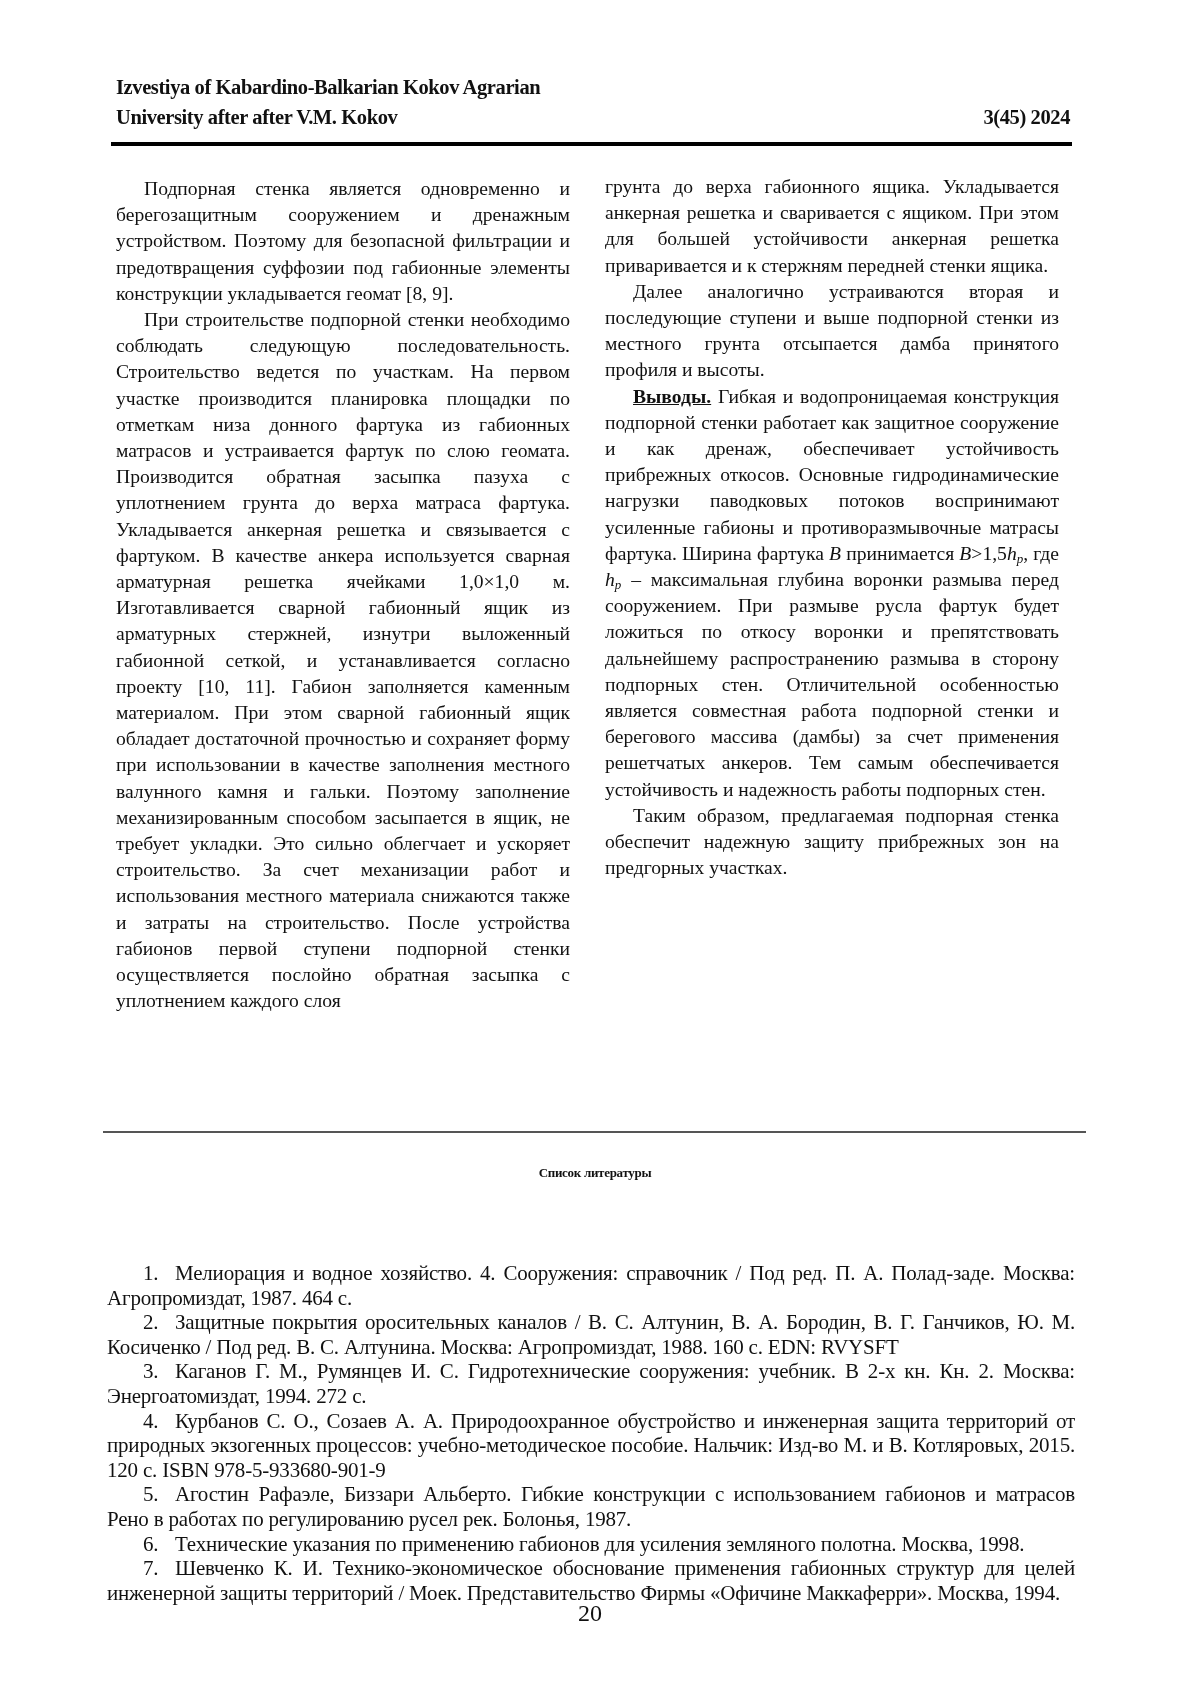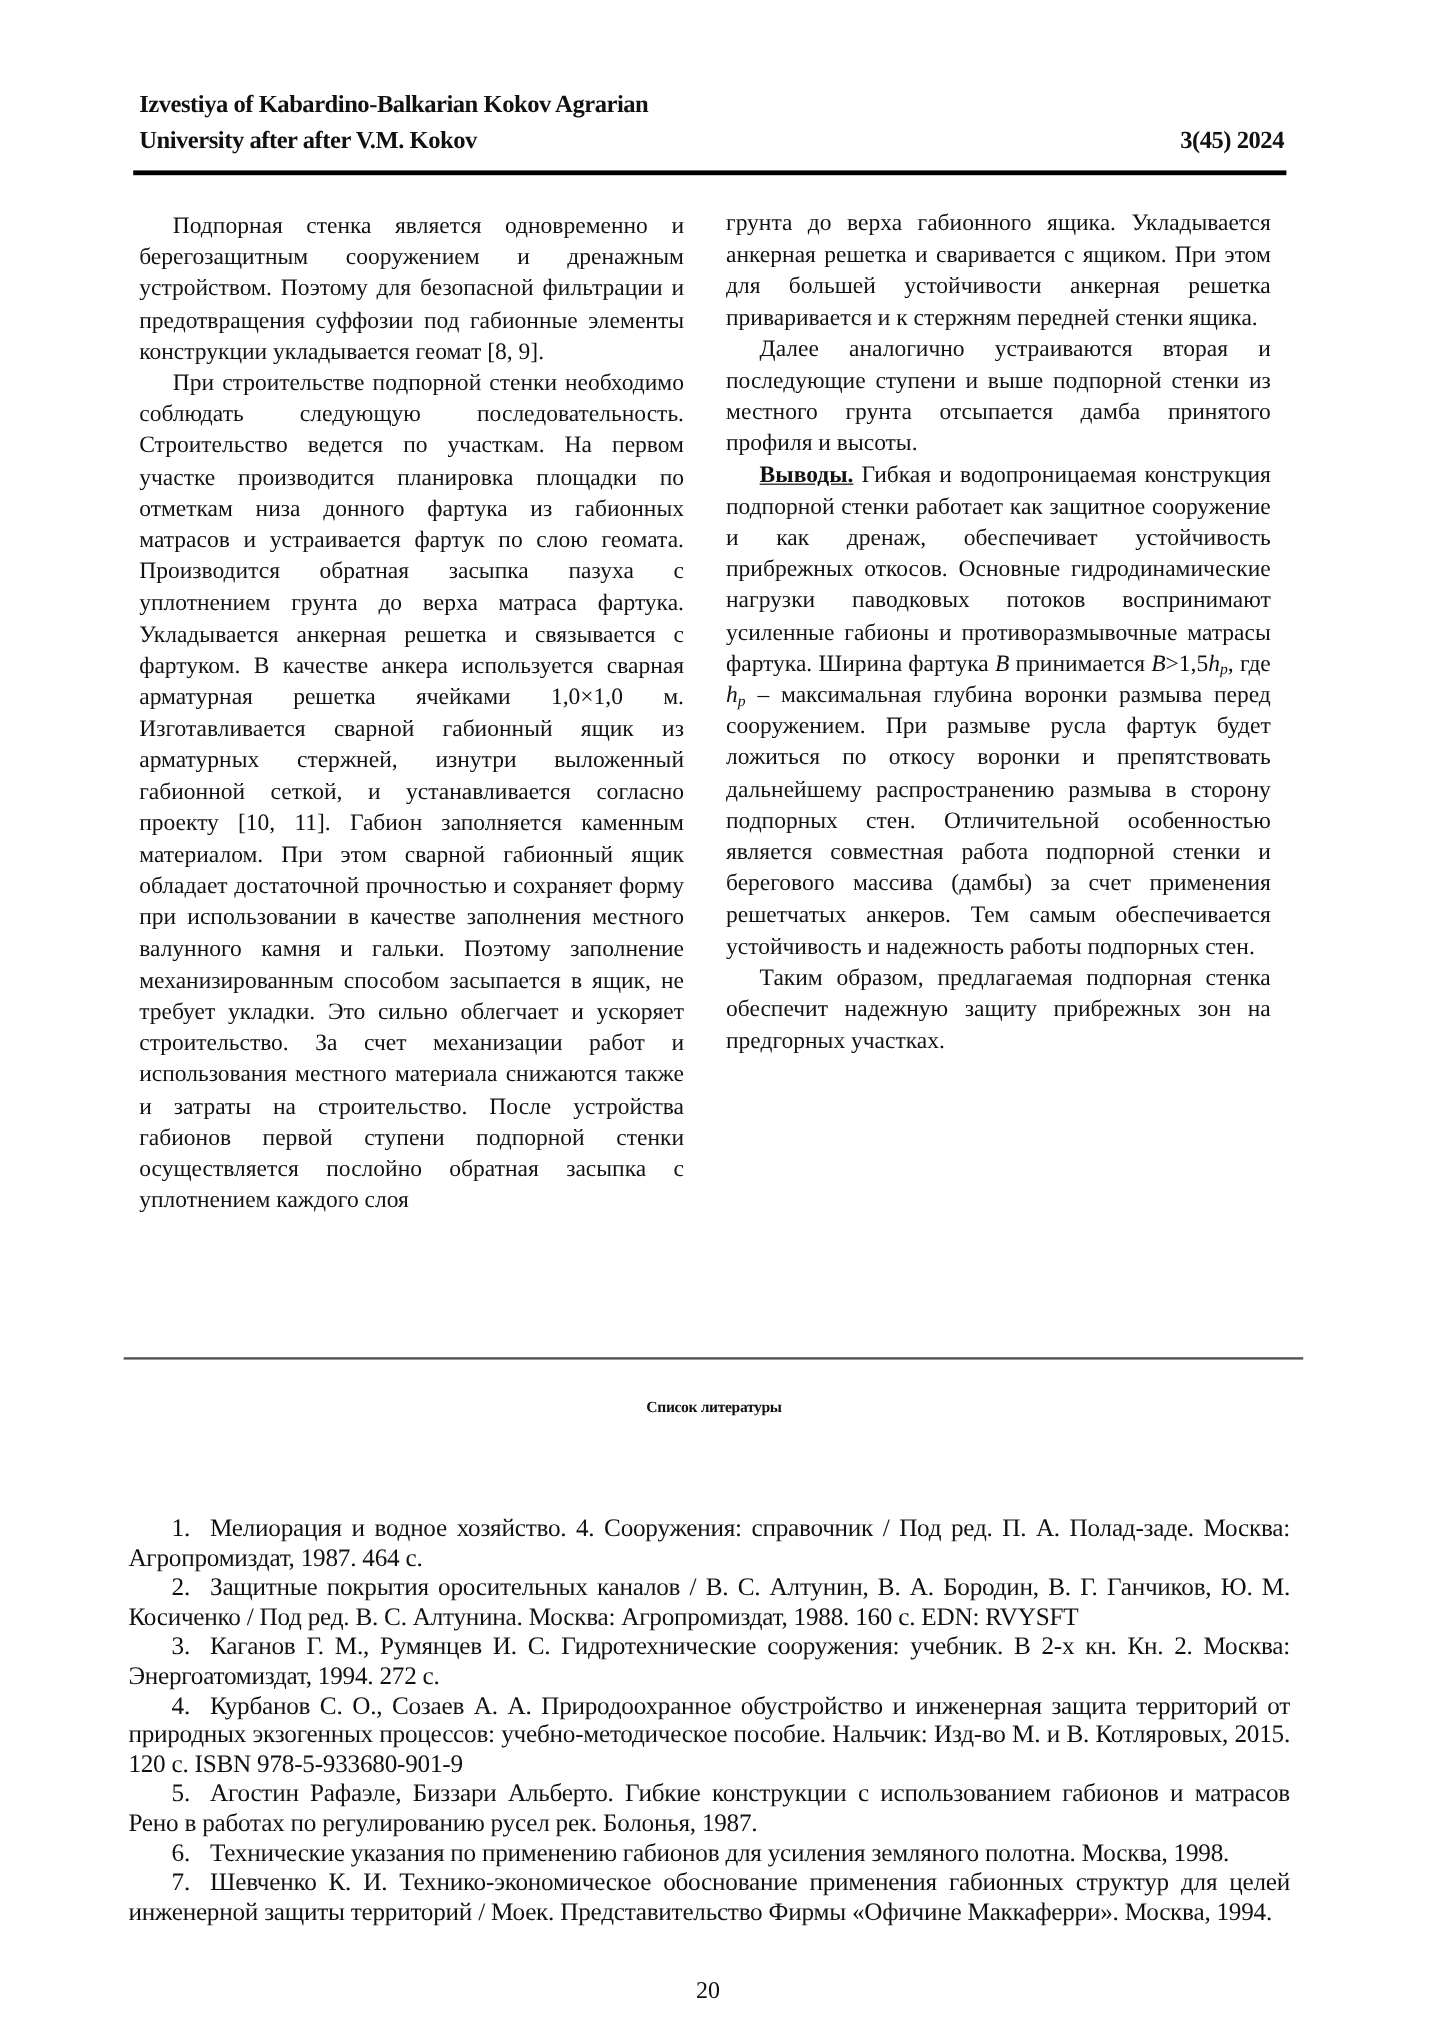--- a/index.html
+++ b/index.html
@@ -36,22 +36,22 @@
     position: absolute; left: 0; top: 1165px; width: 1190px; text-align: center;
     font-weight: bold; font-size: 13px; letter-spacing: -0.3px;
   }
   .refs {
     position: absolute; left: 107px; top: 1213px; width: 968px;
     font-size: 21px; line-height: 24.6px; text-align: justify; letter-spacing: -0.2px; margin-top: 48px;
   }
   .refs .ref { margin: 0; text-indent: 36px; }
   .refs .num { display: inline-block; width: 32px; text-indent: 0; }
   .page-num {
-    position: absolute; left: 0; top: 1648px; width: 1180px; text-align: center;
-    font-size: 20px;
+    position: absolute; left: 0; top: 1600px; width: 1180px; text-align: center;
+    font-size: 24px;
   }
 </style>
 </head>
 <body>
 
 <div class="header">
   <div class="l1">Izvestiya of Kabardino-Balkarian Kokov Agrarian</div>
   <div class="l2">
     <span>University after after V.M. Kokov</span>
     <span>3(45) 2024</span>

